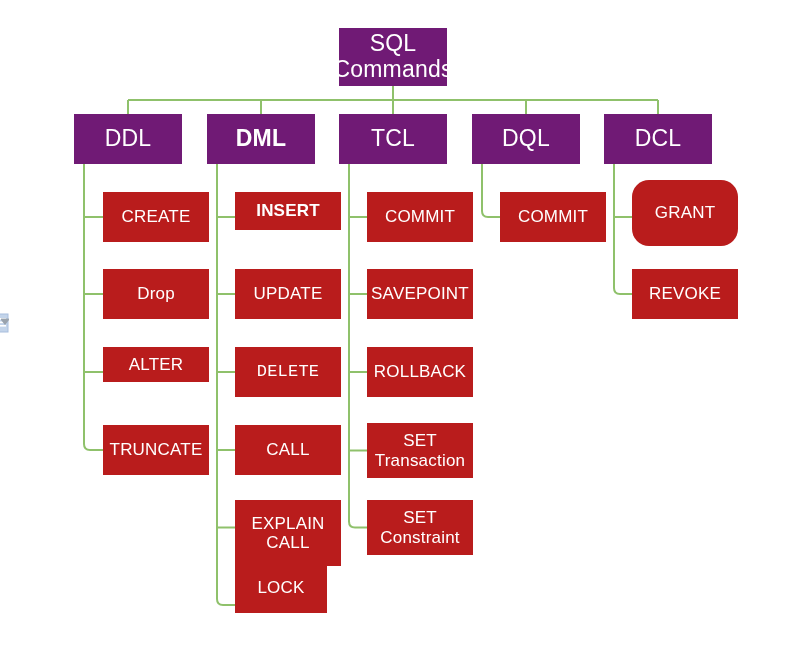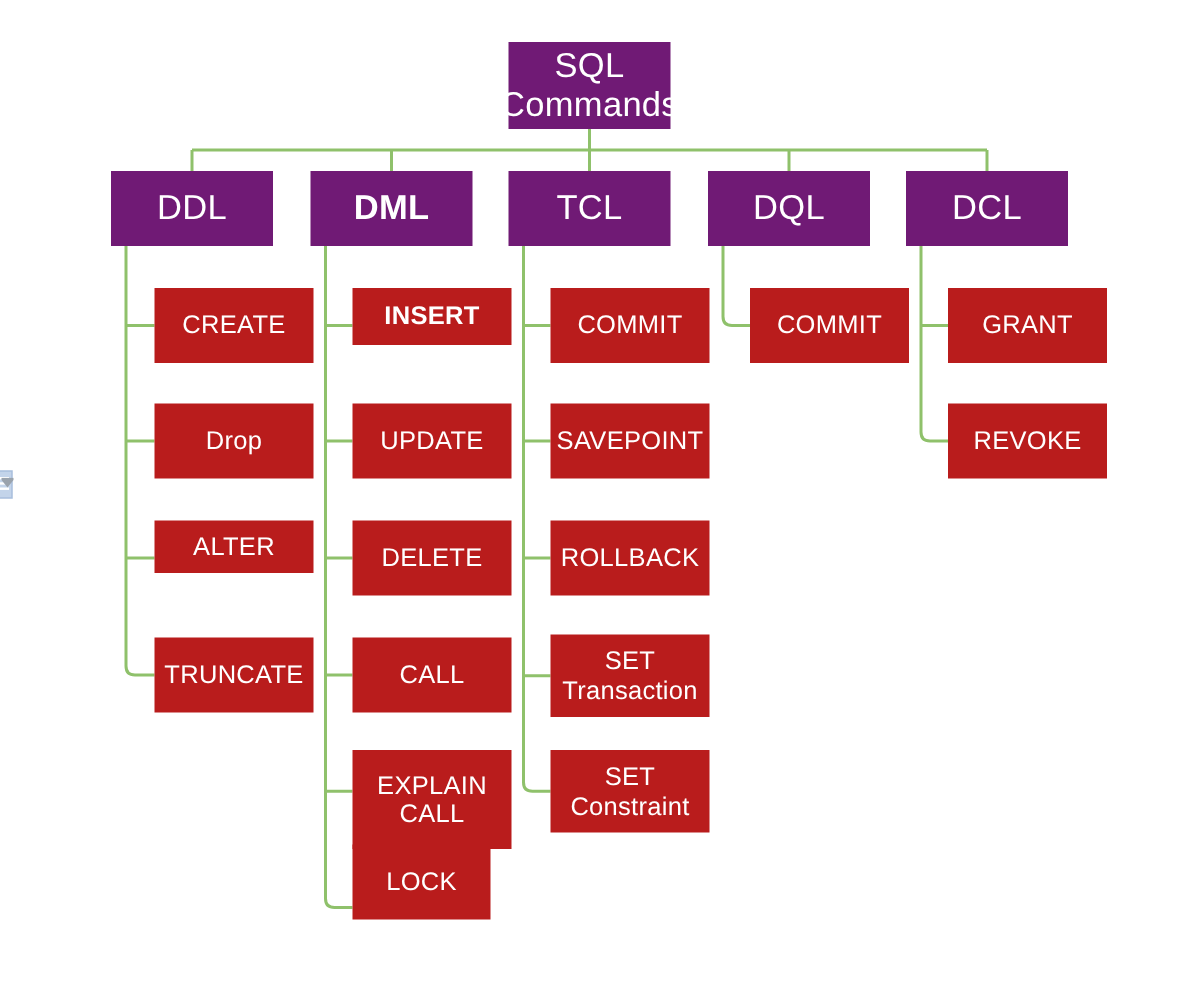--- a/index.html
+++ b/index.html
@@ -93,37 +93,37 @@
       <div class="node root" style="left: 339px; top: 28px; width: 108px; height: 58px;">SQL
 Commands</div>
       <div class="node level1" style="left: 74px; top: 114px; width: 108px; height: 50px;">DDL</div>
       <div class="node level2" style="left: 103px; top: 192px; width: 106px; height: 50px;">CREATE</div>
       <div class="node level2" style="left: 103px; top: 269px; width: 106px; height: 50px;">Drop</div>
       <div class="node level2" style="left: 103px; top: 347px; width: 106px; height: 35px;">ALTER</div>
       <div class="node level2" style="left: 103px; top: 425px; width: 106px; height: 50px;">TRUNCATE</div>
       <div class="node level1" style="left: 207px; top: 114px; width: 108px; height: 50px; font-weight: bold;">DML</div>
       <div class="node level2" style="left: 235px; top: 192px; width: 106px; height: 38px; font-weight: bold;">INSERT</div>
       <div class="node level2" style="left: 235px; top: 269px; width: 106px; height: 50px;">UPDATE</div>
-      <div class="node level2" style="left: 235px; top: 347px; width: 106px; height: 50px;">DELETE</div>
+      <div class="node level2" style="left: 235px; top: 347px; width: 106px; height: 50px; font-family: Liberation Mono, monospace;">DELETE</div>
       <div class="node level2" style="left: 235px; top: 425px; width: 106px; height: 50px;">CALL</div>
       <div class="node level2" style="left: 235px; top: 500px; width: 106px; height: 66px;">EXPLAIN
 CALL</div>
       <div class="node level2" style="left: 235px; top: 563px; width: 92px; height: 50px;">LOCK</div>
       <div class="node level1" style="left: 339px; top: 114px; width: 108px; height: 50px;">TCL</div>
       <div class="node level2" style="left: 367px; top: 192px; width: 106px; height: 50px;">COMMIT</div>
       <div class="node level2" style="left: 367px; top: 269px; width: 106px; height: 50px;">SAVEPOINT</div>
       <div class="node level2" style="left: 367px; top: 347px; width: 106px; height: 50px;">ROLLBACK</div>
       <div class="node level2" style="left: 367px; top: 423px; width: 106px; height: 55px;">SET
 Transaction</div>
       <div class="node level2" style="left: 367px; top: 500px; width: 106px; height: 55px;">SET
 Constraint</div>
       <div class="node level1" style="left: 472px; top: 114px; width: 108px; height: 50px;">DQL</div>
       <div class="node level2" style="left: 500px; top: 192px; width: 106px; height: 50px;">COMMIT</div>
       <div class="node level1" style="left: 604px; top: 114px; width: 108px; height: 50px; text-align: center;">DCL</div>
-      <div class="node level2" style="left: 632px; top: 192px; width: 106px; height: 50px;">GRANT</div>
+      <div class="node level2" style="left: 632px; top: 180px; width: 106px; height: 66px; border-radius: 17px;">GRANT</div>
       <div class="node level2" style="left: 632px; top: 269px; width: 106px; height: 50px;">REVOKE</div>
     </div>
 
   <div class="paste-icon">
     <svg viewBox="0 0 30 24" xmlns="http://www.w3.org/2000/svg">
       <rect x="-6" y="1" width="14" height="18" fill="#c3d4ea" stroke="#a8bedd" stroke-width="1"></rect>
       <rect x="-3" y="5" width="9" height="1.6" fill="#ffffff"></rect>
       <rect x="-3" y="8.5" width="9" height="1.6" fill="#ffffff"></rect>
       <rect x="-3" y="12" width="9" height="1.6" fill="#ffffff"></rect>
       <polygon points="1,7 9,7 5,12" fill="#9aa3ad"></polygon>

